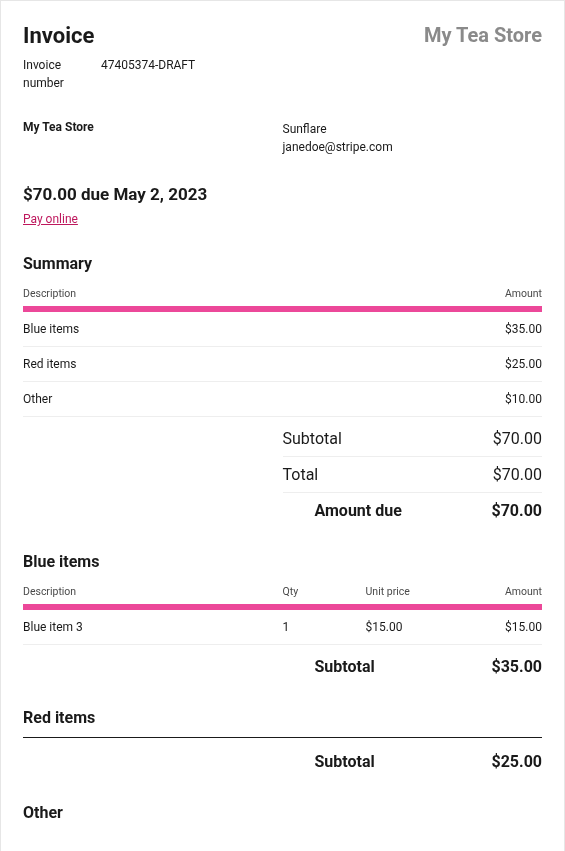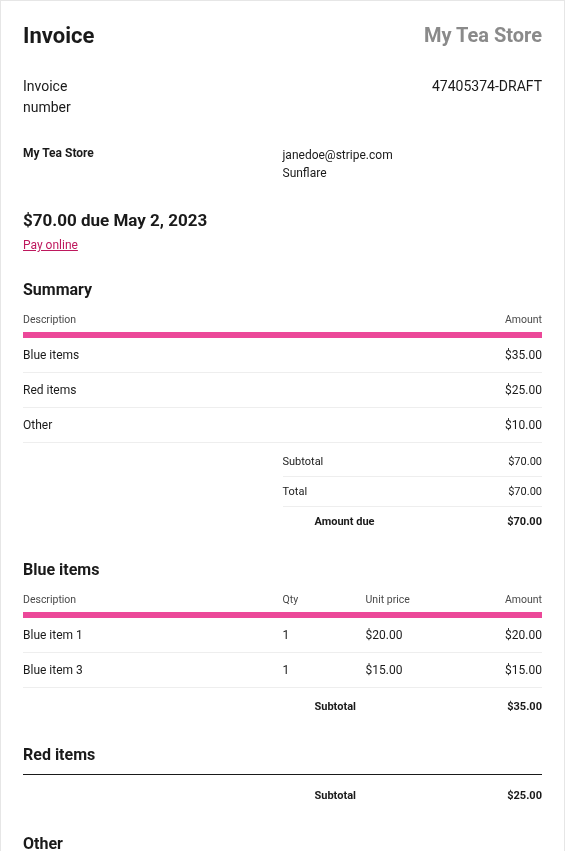--- a/index.html
+++ b/index.html
@@ -9,39 +9,38 @@
     color: #1a1a1a;
     background: #fff;
     width: 565px;
     padding: 22px;
     border: 1px solid #e6e6e6;
   }
   .header {
     display: flex;
     justify-content: space-between;
     align-items: flex-start;
-    margin-bottom: 28px;
+    margin-bottom: 8px;
   }
   .title {
     font-size: 22px;
     font-weight: 700;
   }
   .store-name {
     font-size: 20px;
     font-weight: 700;
     color: #8a8a8a;
   }
   .meta {
     margin-bottom: 28px;
   }
   .meta-row {
     display: flex;
-    font-size: 14px;
+    font-size: 12px;
     line-height: 1.5;
-    justify-content: space-between;
   }
   .meta-label {
     width: 78px;
   }
   .parties {
     display: flex;
     margin-bottom: 28px;
   }
   .party {
     flex: 1;
@@ -97,21 +96,21 @@
   .subtotal-block {
     margin-top: 4px;
     margin-left: 50%;
     width: 50%;
   }
   .subtotal-row {
     display: flex;
     justify-content: space-between;
     padding: 8px 0;
     border-bottom: 1px solid #eee;
-    font-size: 11px;
+    font-size: 16px;
   }
   .subtotal-row.bold { font-weight: 700; }
   .subtotal-row:last-child { border-bottom: none; margin-left: 32px; }
   .section-block { margin-bottom: 24px; }
   .col-desc { width: 50%; }
   .col-qty  { width: 16%; }
   .col-unit { width: 17%; }
   .col-amt  { width: 17%; }
 </style>
 </head>
@@ -129,22 +128,22 @@
     <div class="meta-label">Invoice number</div>
     <div>47405374-DRAFT</div>
   </div>
 </div>
 
 <div class="parties">
   <div class="party">
     <div class="party-label">My Tea Store</div>
   </div>
   <div class="party">
+    <div class="party-line">Sunflare</div>
     <div class="party-line">janedoe@stripe.com</div>
-    <div class="party-line">Sunflare</div>
   </div>
 </div>
 
 <div class="amount-due">$70.00 due May 2, 2023</div>
 <a class="pay-link">Pay online</a>
 
 
 <div class="section-block">
   <div class="section-title">Summary</div>
   <table class="table">
@@ -192,26 +191,20 @@
     <thead>
       <tr>
         <th class="col-desc">Description</th>
         <th class="col-qty">Qty</th>
         <th class="col-unit">Unit price</th>
         <th class="col-amt right">Amount</th>
       </tr>
     </thead>
     <tbody>
       <tr>
-        <td>Blue item 1</td>
-        <td>1</td>
-        <td>$20.00</td>
-        <td class="right">$20.00</td>
-      </tr>
-      <tr>
         <td>Blue item 3</td>
         <td>1</td>
         <td>$15.00</td>
         <td class="right">$15.00</td>
       </tr>
     </tbody>
   </table>
   <div class="subtotal-block">
     <div class="subtotal-row bold">
       <span>Subtotal</span>

